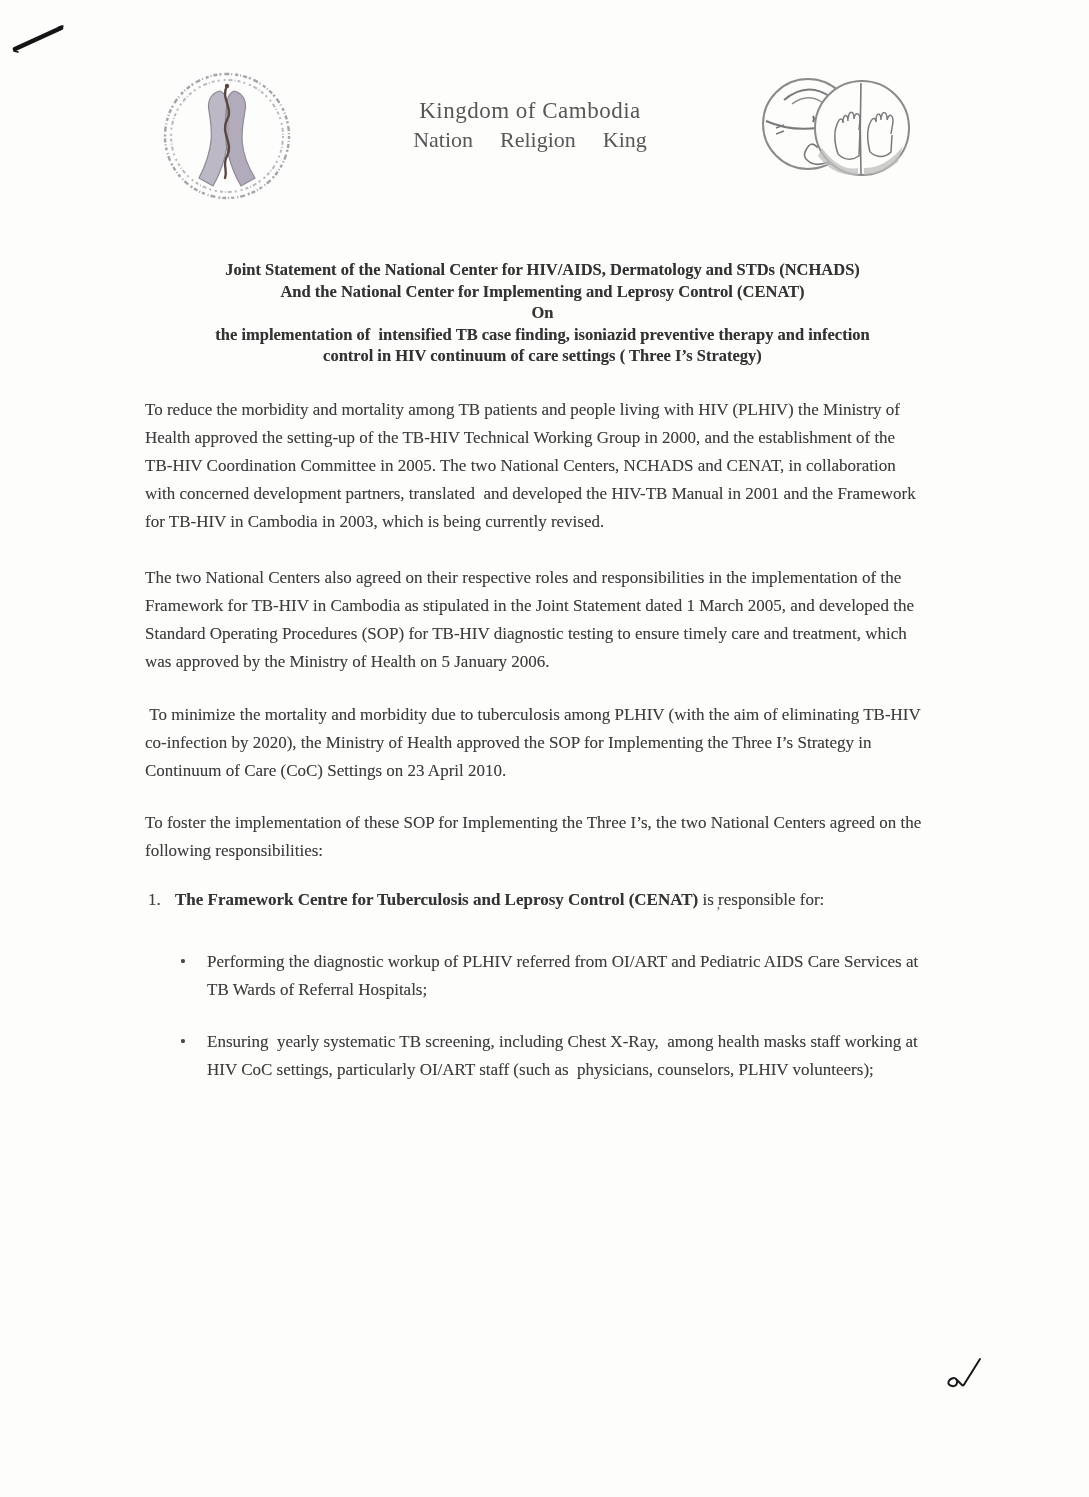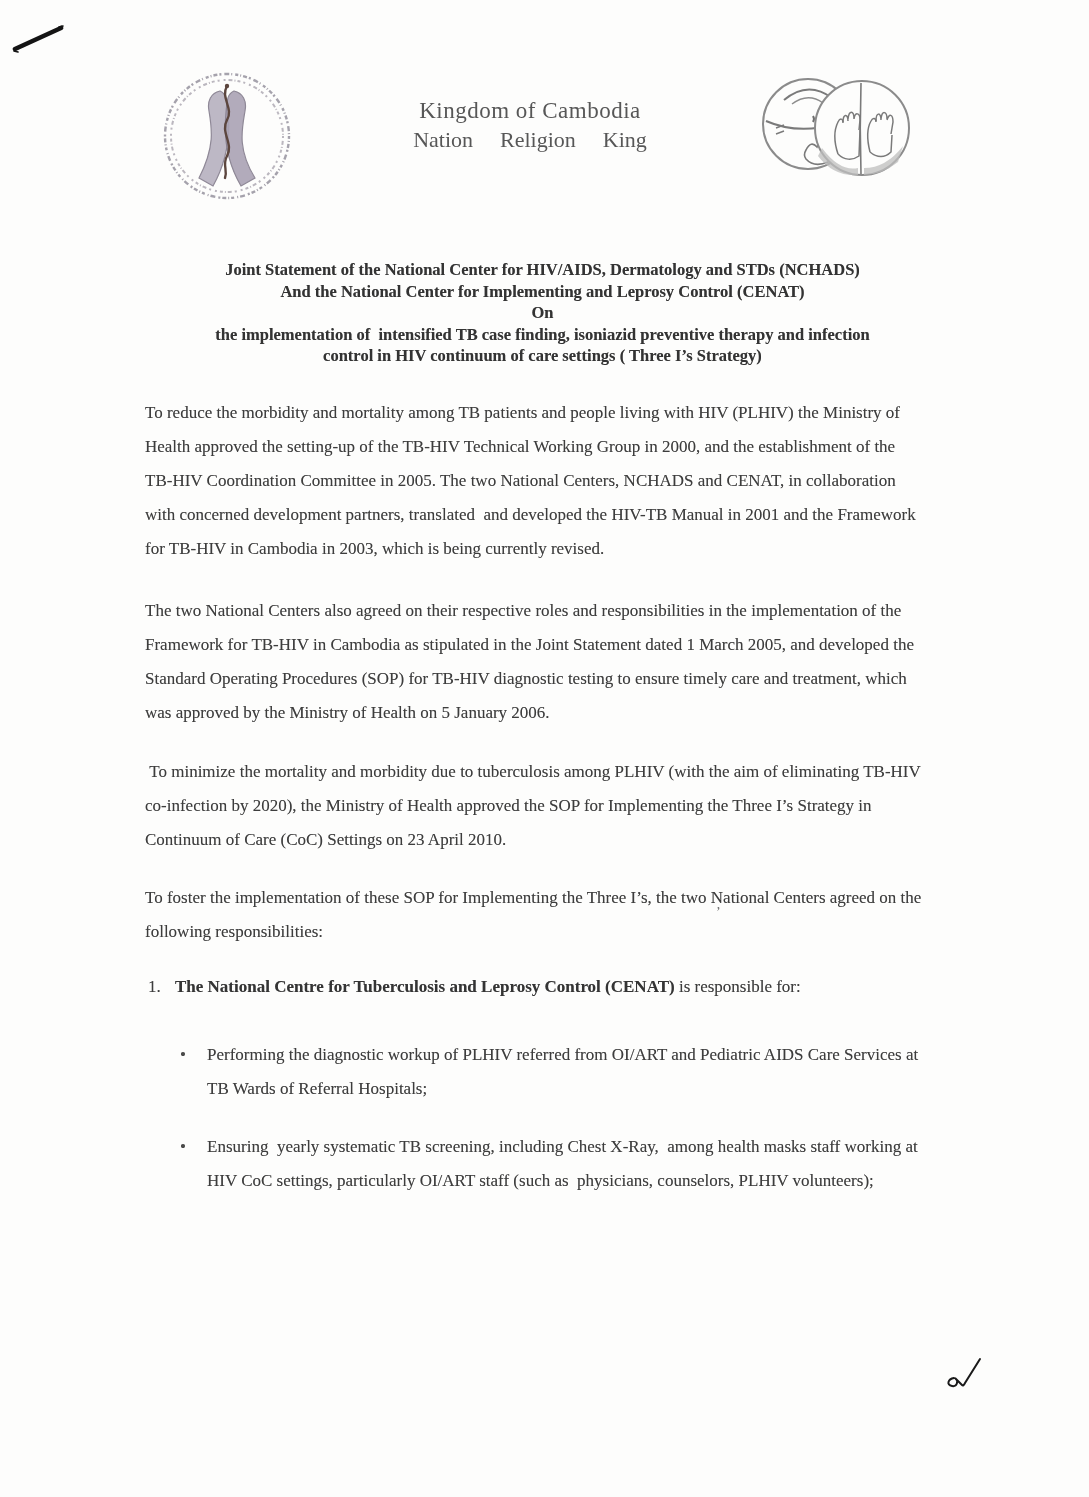--- a/index.html
+++ b/index.html
@@ -38,21 +38,21 @@
     text-align: center; font-weight: bold; color: #333;
     font-size: 16.5px; line-height: 21.6px;
     text-shadow: 0 0 0.5px rgba(60,60,60,0.45);
     margin-top: 16px;
   }
   .title-block div { white-space: pre-wrap; }
 
   
   .content {
     position: absolute; top: 396px; left: 145px; width: 778px;
-    font-size: 17px; line-height: 34px;
+    font-size: 17px; line-height: 28px;
     text-shadow: 0 0 0.4px rgba(70,70,70,0.4);
   }
   .para { margin: 0; white-space: pre-wrap; }
   .para + .para { margin-top: 28px; }
   .para.p3 { margin-top: 25px; }
   .para.p4 { margin-top: 24px; }
 
   .numbered {
     margin-top: 21px; margin-left: 3px;
     padding-left: 27px; text-indent: -27px;
@@ -144,21 +144,21 @@
     <div>the implementation of  intensified TB case finding, isoniazid preventive therapy and infection</div>
     <div>control in HIV continuum of care settings ( Three I’s Strategy)</div>
   </div>
 
   <div class="content">
     <p class="para p1">To reduce the morbidity and mortality among TB patients and people living with HIV (PLHIV) the Ministry of Health approved the setting-up of the TB-HIV Technical Working Group in 2000, and the establishment of the TB-HIV Coordination Committee in 2005. The two National Centers, NCHADS and CENAT, in collaboration with concerned development partners, translated  and developed the HIV-TB Manual in 2001 and the Framework for TB-HIV in Cambodia in 2003, which is being currently revised.</p>
     <p class="para p2">The two National Centers also agreed on their respective roles and responsibilities in the implementation of the Framework for TB-HIV in Cambodia as stipulated in the Joint Statement dated 1 March 2005, and developed the Standard Operating Procedures (SOP) for TB-HIV diagnostic testing to ensure timely care and treatment, which was approved by the Ministry of Health on 5 January 2006.</p>
     <p class="para p3"> To minimize the mortality and morbidity due to tuberculosis among PLHIV (with the aim of eliminating TB-HIV co-infection by 2020), the Ministry of Health approved the SOP for Implementing the Three I’s Strategy in Continuum of Care (CoC) Settings on 23 April 2010.</p>
     <p class="para p4">To foster the implementation of these SOP for Implementing the Three I’s, the two National Centers agreed on the following responsibilities:</p>
 
-    <div class="numbered"><span class="num">1.</span><b>The National Centre for Tuberculosis and Leprosy Control (CENAT)</b><span> is responsible for:</span></div>
+    <div class="numbered"><span class="num">1.</span><b>The Framework Centre for Tuberculosis and Leprosy Control (CENAT)</b><span> is responsible for:</span></div>
 
     <ul class="bullets">
       <li>Performing the diagnostic workup of PLHIV referred from OI/ART and Pediatric AIDS Care Services at TB Wards of Referral Hospitals;</li>
       <li>Ensuring  yearly systematic TB screening, including Chest X-Ray,  among health masks staff working at HIV CoC settings, particularly OI/ART staff (such as  physicians, counselors, PLHIV volunteers);</li>
     </ul>
   </div>
 
   <div class="stray-mark">’</div>
 
   <div class="check-mark">

